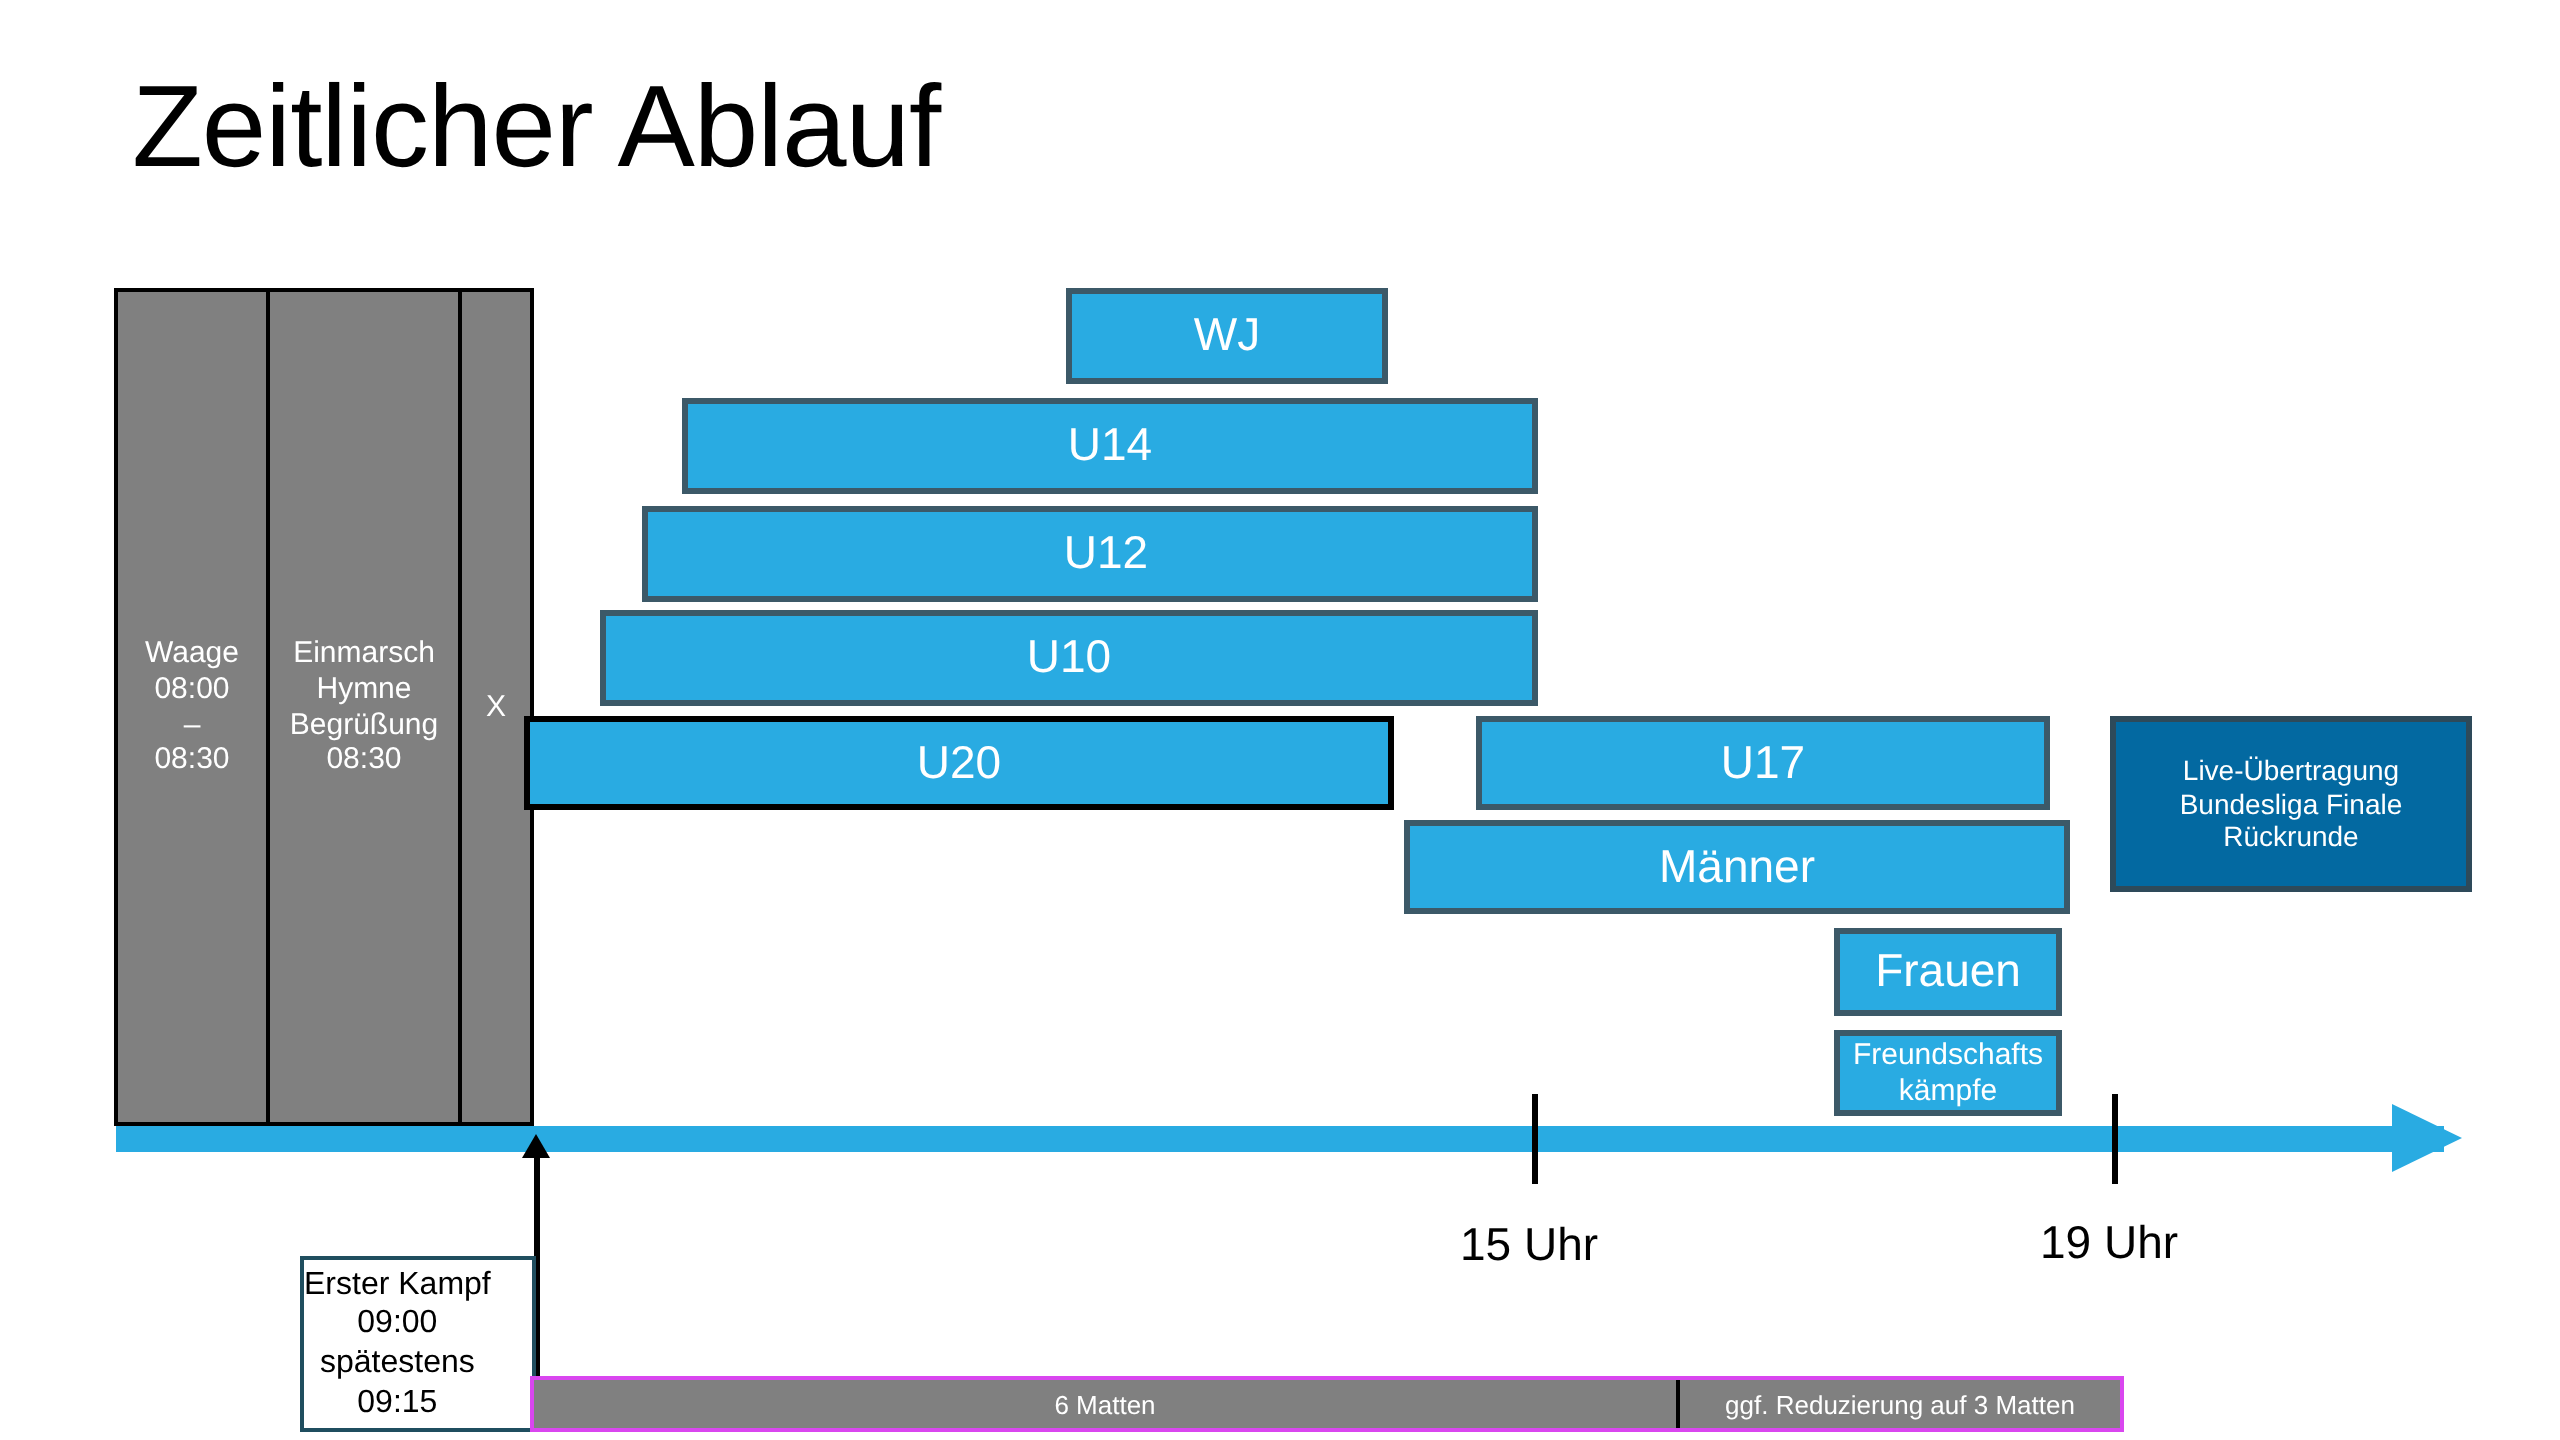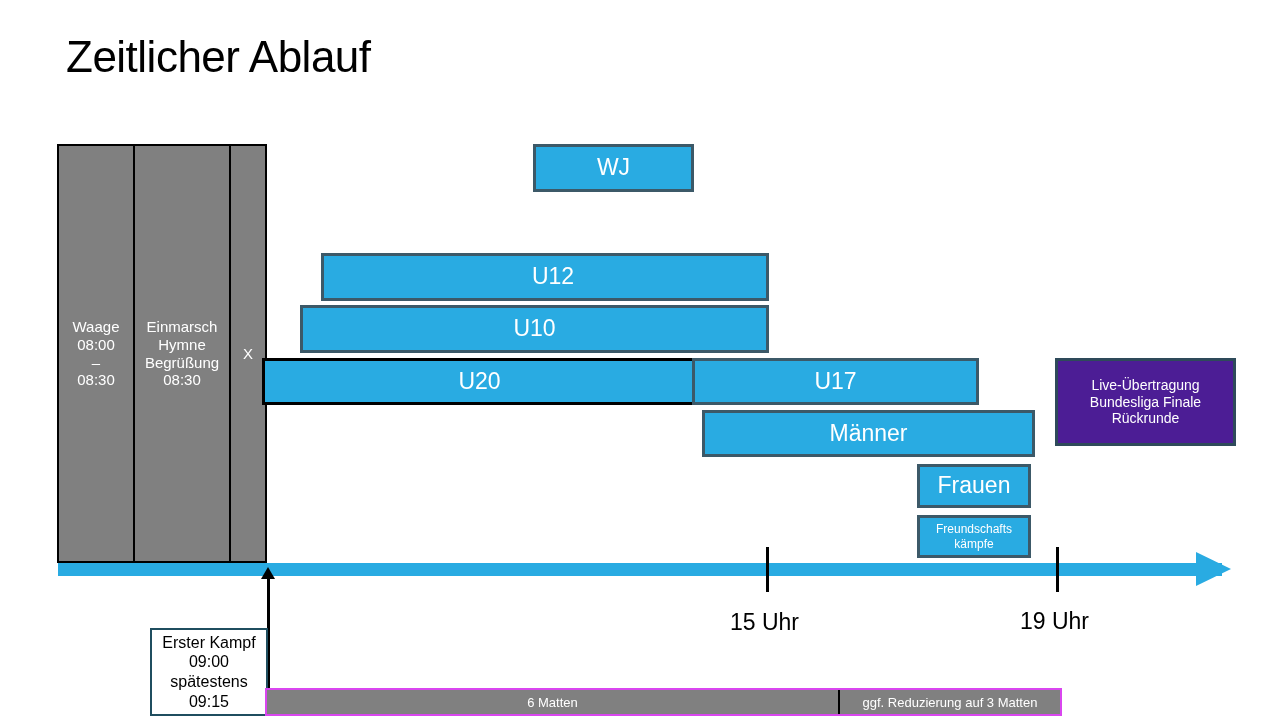--- a/index.html
+++ b/index.html
@@ -18,21 +18,21 @@
     height: 720px;
     background: #ffffff;
     overflow: hidden;
   }
 
   
   #slide-title {
     position: absolute;
     left: 66px;
     top: 34px;
-    font-size: 44px;
+    font-size: 58px;
     line-height: 1.05;
     font-weight: normal;
     color: #000000;
     letter-spacing: -0.5px;
     white-space: nowrap;
   }
 
   
   .box {
     position: absolute;
@@ -54,25 +54,25 @@
 
   .blue-box {
     background: #29ABE2;
     border: 3px solid #3C5968;
     font-size: 23px;
   }
   .blue-box.thick-black {
     border: 3px solid #000000;
   }
   .blue-box.small {
-    font-size: 12px;
+    font-size: 15px;
   }
 
   .purple-box {
-    background: #4c1d95;
+    background: #0369a1;
     border: 3px solid #2E4A5A;
     font-size: 14px;
   }
 
   
   #timeline-shaft {
     position: absolute;
     left: 58px;
     top: 563px;
     width: 1164px;
@@ -108,21 +108,21 @@
     position: absolute;
     left: 150px;
     top: 628px;
     width: 118px;
     height: 88px;
     box-sizing: border-box;
     background: #ffffff;
     border: 2px solid #1F4E5F;
     display: flex;
     align-items: center;
-    justify-content: center;
+    justify-content: flex-start;
     text-align: center;
     font-size: 16px;
     line-height: 1.22;
     color: #000000;
   }
   #callout-stem {
     position: absolute;
     left: 267px;
     top: 576px;
     width: 3px;
@@ -191,34 +191,37 @@
   </div>
 
   <div class="box gray-box nb-left" style="left:230px; top:144px; width:37px; height:419px;">
     <span>X</span>
   </div>
 
   <div class="box blue-box" style="left:533px; top:144px; width:161px; height:48px;">
     <span>WJ</span>
   </div>
 
+  <div class="box blue-box" style="left:341px; top:199px; width:428px; height:48px;">
+    <span>U14</span>
+  </div>
 
   <div class="box blue-box" style="left:321px; top:253px; width:448px; height:48px;padding-left:16px;">
     <span>U12</span>
   </div>
 
   <div class="box blue-box" style="left:300px; top:305px; width:469px; height:48px;align-items:center;">
     <span>U10</span>
   </div>
 
   <div class="box blue-box thick-black" style="left:262px; top:358px; width:435px; height:47px;">
     <span>U20</span>
   </div>
 
-  <div class="box blue-box" style="left:692px; top:358px; width:287px; height:47px;">
+  <div class="box blue-box" style="left:738px; top:358px; width:287px; height:47px;">
     <span>U17</span>
   </div>
 
   <div class="box blue-box" style="left:702px; top:410px; width:333px; height:47px;">
     <span>Männer</span>
   </div>
 
   <div class="box blue-box" style="left:917px; top:464px; width:114px; height:44px;">
     <span>Frauen</span>
   </div>

